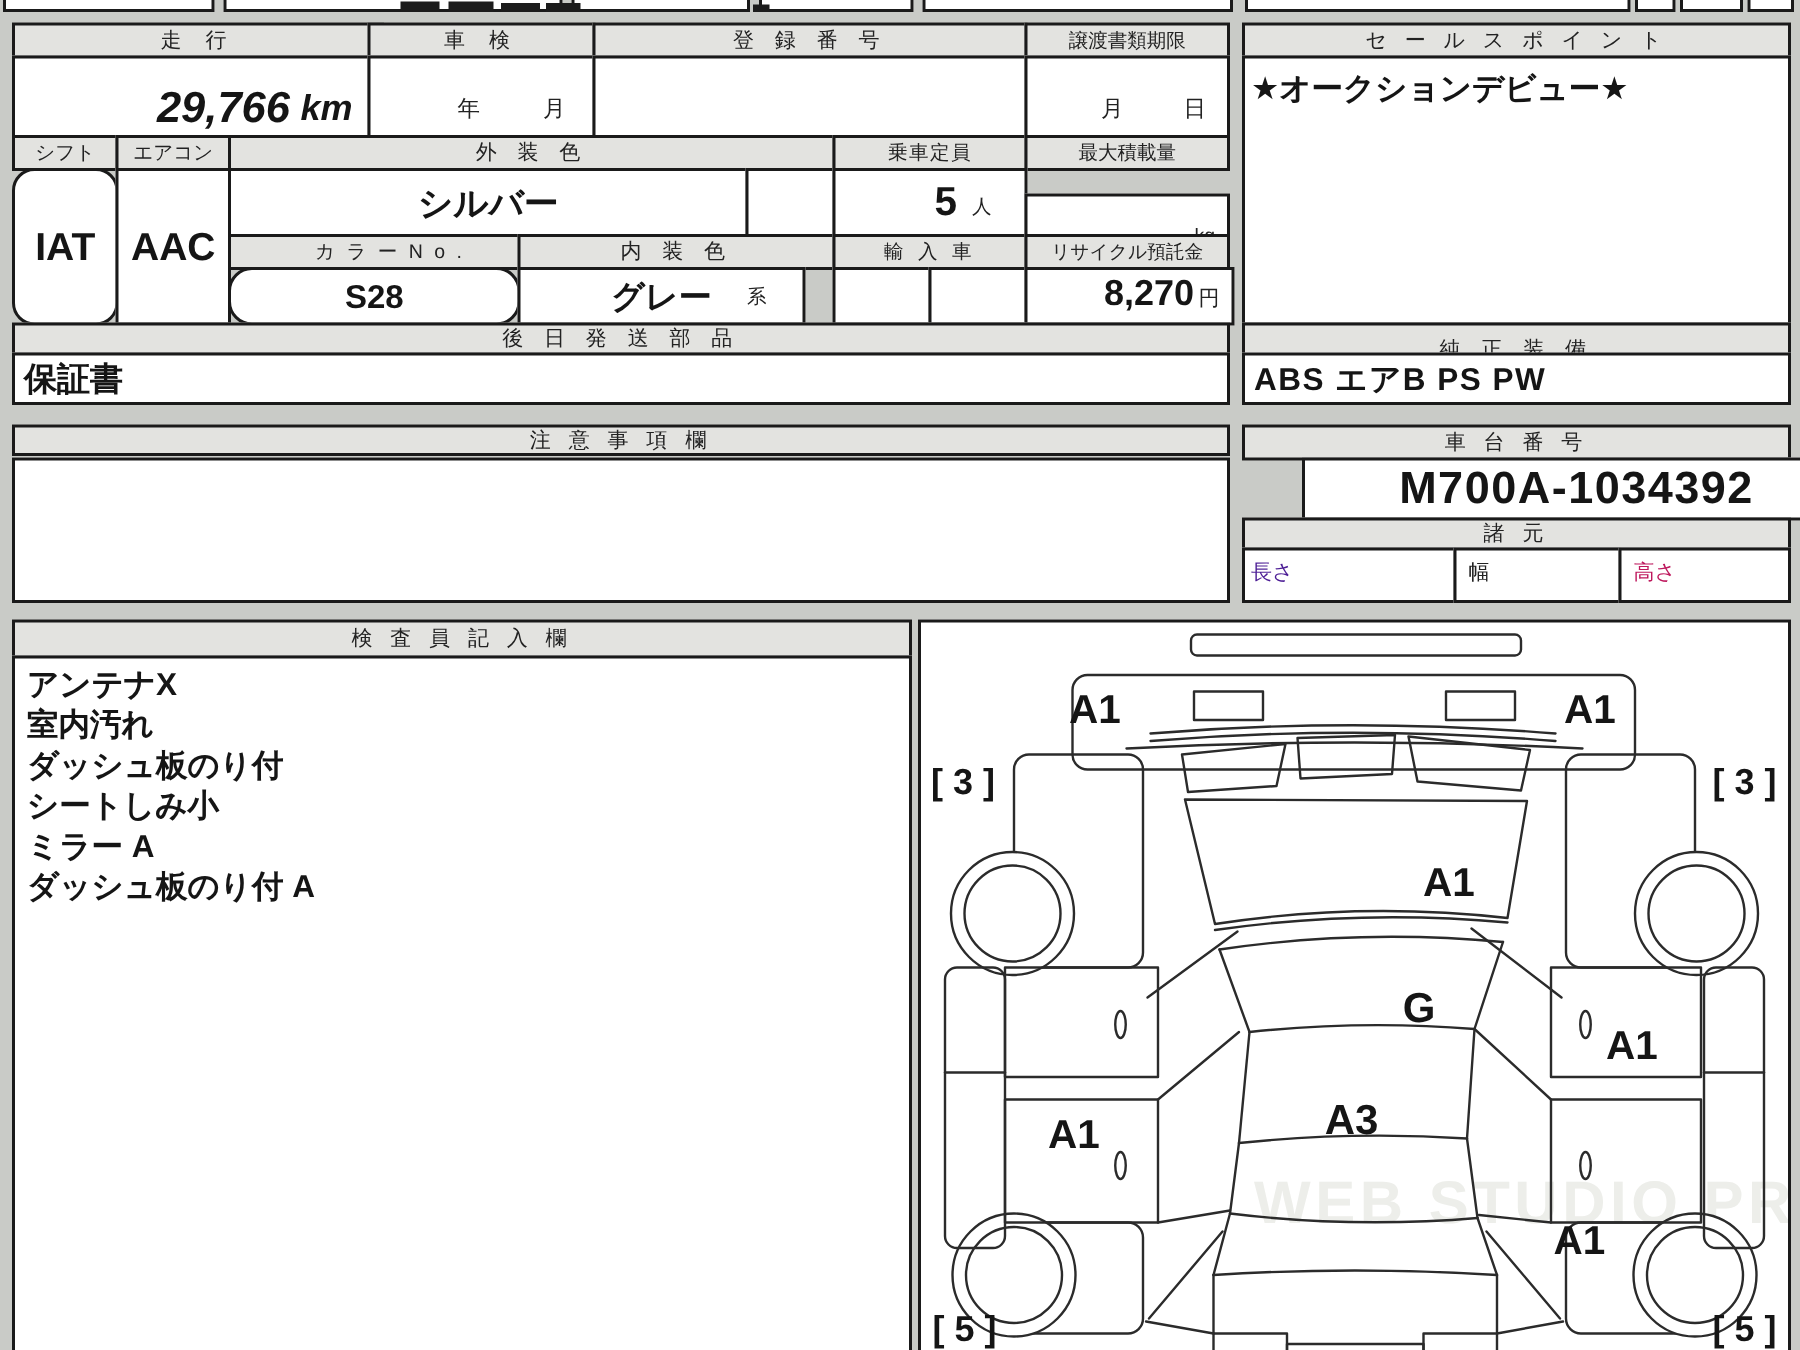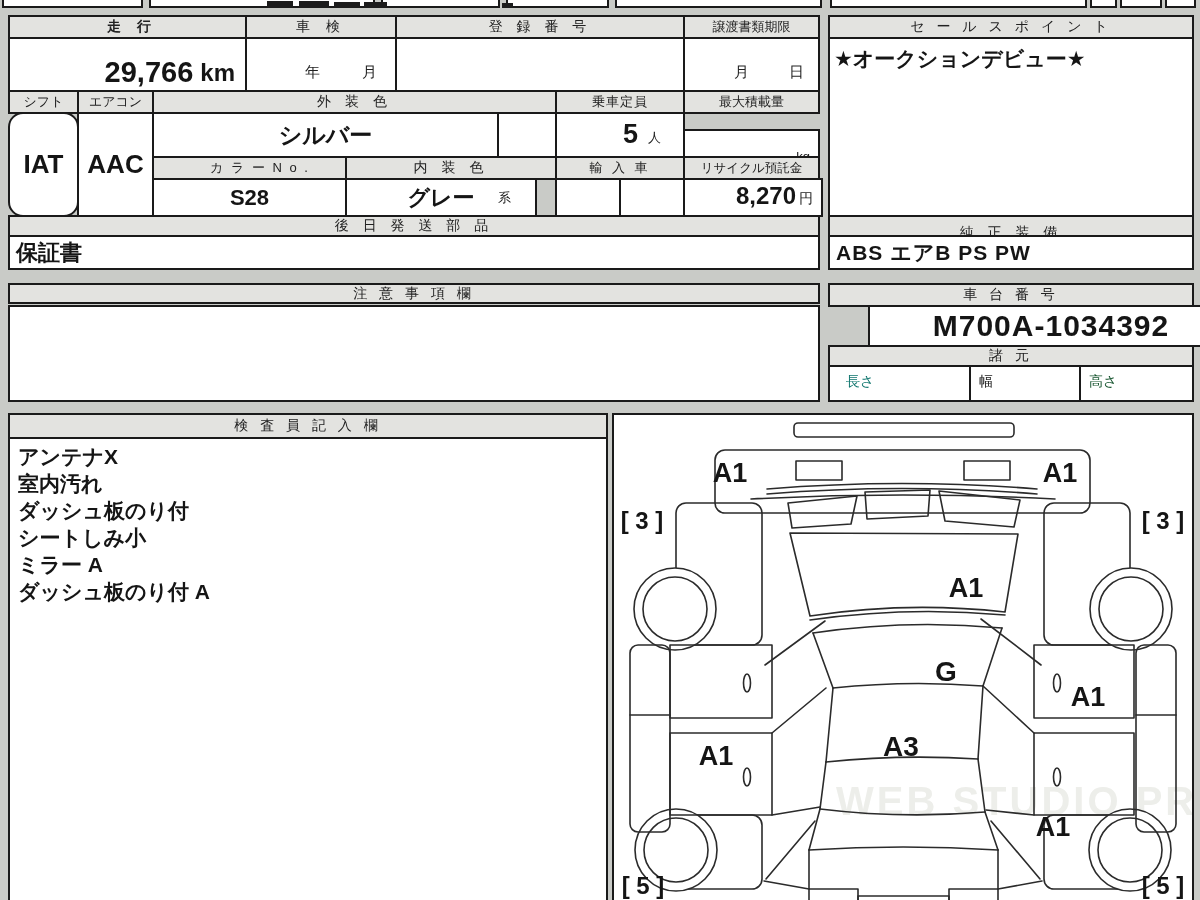--- a/index.html
+++ b/index.html
@@ -39,26 +39,26 @@
   <div class="cell" style="left:1120px;top:-22px;width:42px;height:30px;"></div>
   <div class="cell" style="left:1165px;top:-22px;width:31px;height:30px;"></div>
   <div class="frag" style="left:267px;top:1px;width:26px;height:7px;"></div>
   <div class="frag" style="left:299px;top:1px;width:30px;height:7px;"></div>
   <div class="frag" style="left:334px;top:2px;width:26px;height:6px;"></div>
   <div class="frag" style="left:364px;top:2px;width:23px;height:6px;"></div>
   <div class="frag" style="left:502px;top:3px;width:11px;height:5px;"></div>
 </div>
 
 <div>
-  <div class="cell hdr" style="left:8px;top:15px;width:248px;height:24px;letter-spacing:6px;font-weight:bold;">走 行</div>
+  <div class="cell hdr" style="left:8px;top:15px;width:248px;height:24px;letter-spacing:6px;">走 行</div>
   <div class="cell hdr" style="left:245px;top:15px;width:152px;height:24px;letter-spacing:6px;">車 検</div>
   <div class="cell hdr" style="left:395px;top:15px;width:290px;height:24px;letter-spacing:5px;">登 録 番 号</div>
   <div class="cell hdr" style="left:683px;top:15px;width:137px;height:24px;font-size:13px;letter-spacing:0;">譲渡書類期限</div>
 
-  <div class="cell val right" style="left:8px;top:37px;width:239px;height:71px;padding-right:10px;">
+  <div class="cell val right" style="left:8px;top:37px;width:239px;height:71px;padding-right:10px;font-style:italic;">
     <span style="font-size:29px;">29,766</span>
     <span style="font-size:24px;margin-left:7px;">km</span>
   </div>
   <div class="cell val bottom right" style="left:245px;top:37px;width:152px;height:55px;padding:0 18px 8px 0;font-weight:normal;font-size:15px;color:#222;">
     <span>年</span>
     <span style="width:42px;"></span>
     <span>月</span>
   </div>
   <div class="cell" style="left:395px;top:37px;width:290px;height:55px;"></div>
   <div class="cell val bottom right" style="left:683px;top:37px;width:137px;height:55px;padding:0 14px 8px 0;font-weight:normal;font-size:15px;color:#222;">
@@ -89,21 +89,21 @@
   </div>
   <div class="cell val bottom right" style="left:683px;top:112px;width:137px;height:43px;padding:0 8px 6px 0;margin-top:17px;">
     <span class="unit">kg</span>
   </div>
 
   <div class="cell hdr" style="left:152px;top:156px;width:216px;height:24px;font-size:13px;letter-spacing:2px;">カ ラ ー N o .</div>
   <div class="cell hdr" style="left:345px;top:156px;width:212px;height:24px;letter-spacing:5px;">内 装 色</div>
   <div class="cell hdr" style="left:555px;top:156px;width:130px;height:24px;font-size:13px;letter-spacing:3px;">輸 入 車</div>
   <div class="cell hdr" style="left:683px;top:156px;width:137px;height:24px;font-size:12.5px;letter-spacing:0;">リサイクル預託金</div>
 
-  <div class="cell val center" style="left:152px;top:178px;width:195px;height:39px;font-size:22px;">
+  <div class="cell val center" style="left:152px;top:178px;width:195px;height:39px;font-size:22px;border-radius:16px;">
     <span>S28</span>
   </div>
   <div class="cell val center" style="left:345px;top:178px;width:192px;height:39px;font-size:22px;">
     <span>グレー</span>
     <span class="unit" style="position:absolute;right:24px;bottom:8px;">系</span>
   </div>
   <div class="cell" style="left:555px;top:178px;width:66px;height:39px;"></div>
   <div class="cell" style="left:619px;top:178px;width:66px;height:39px;"></div>
   <div class="cell val bottom right" style="left:683px;top:178px;width:140px;height:39px;padding:0 8px 5px 0;">
     <span style="font-size:24px;">8,270</span>
@@ -133,27 +133,27 @@
     <span></span>
   </div>
 </div>
 
 <div>
   <div class="cell hdr" style="left:828px;top:283px;width:366px;height:24px;letter-spacing:4px;">車 台 番 号</div>
   <div class="cell val center" style="left:868px;top:305px;width:366px;height:42px;font-size:30px;letter-spacing:1px;">
     <span>M700A-1034392</span>
   </div>
   <div class="cell hdr" style="left:828px;top:345px;width:366px;height:22px;letter-spacing:4px;">諸 元</div>
-  <div class="cell" style="left:828px;top:365px;width:143px;height:37px;font-size:14px;padding:6px 0 0 16px;color:#0f766e;">
+  <div class="cell" style="left:828px;top:365px;width:143px;height:37px;font-size:14px;padding:6px 0 0 4px;color:#4c1d95;">
     <span>長さ</span>
   </div>
   <div class="cell" style="left:969px;top:365px;width:112px;height:37px;font-size:14px;padding:6px 0 0 8px;color:#222;">
     <span>幅</span>
   </div>
-  <div class="cell" style="left:1079px;top:365px;width:115px;height:37px;font-size:14px;padding:6px 0 0 8px;color:#14532d;">
+  <div class="cell" style="left:1079px;top:365px;width:115px;height:37px;font-size:14px;padding:6px 0 0 8px;color:#be185d;">
     <span>高さ</span>
   </div>
 </div>
 
 <div>
   <div class="cell hdr" style="left:8px;top:413px;width:600px;height:26px;letter-spacing:4px;">検 査 員 記 入 欄</div>
   <div class="cell" style="left:8px;top:437px;width:600px;height:470px;font-weight:bold;font-size:21px;line-height:27px;padding:4px 8px;">
     <div>アンテナX</div>
     <div>室内汚れ</div>
     <div>ダッシュ板のり付</div>

